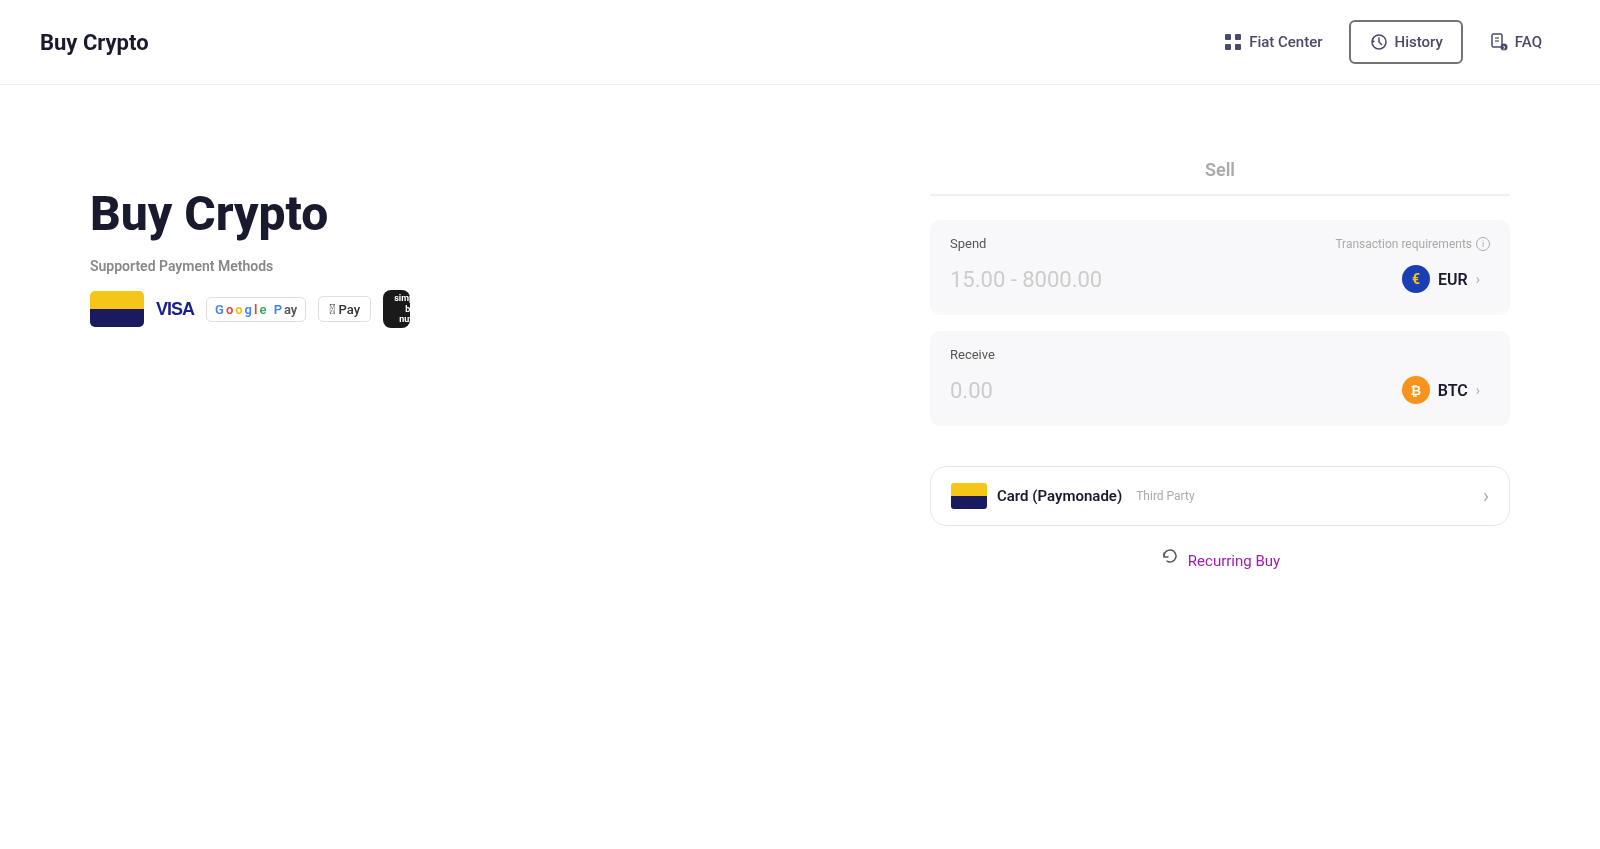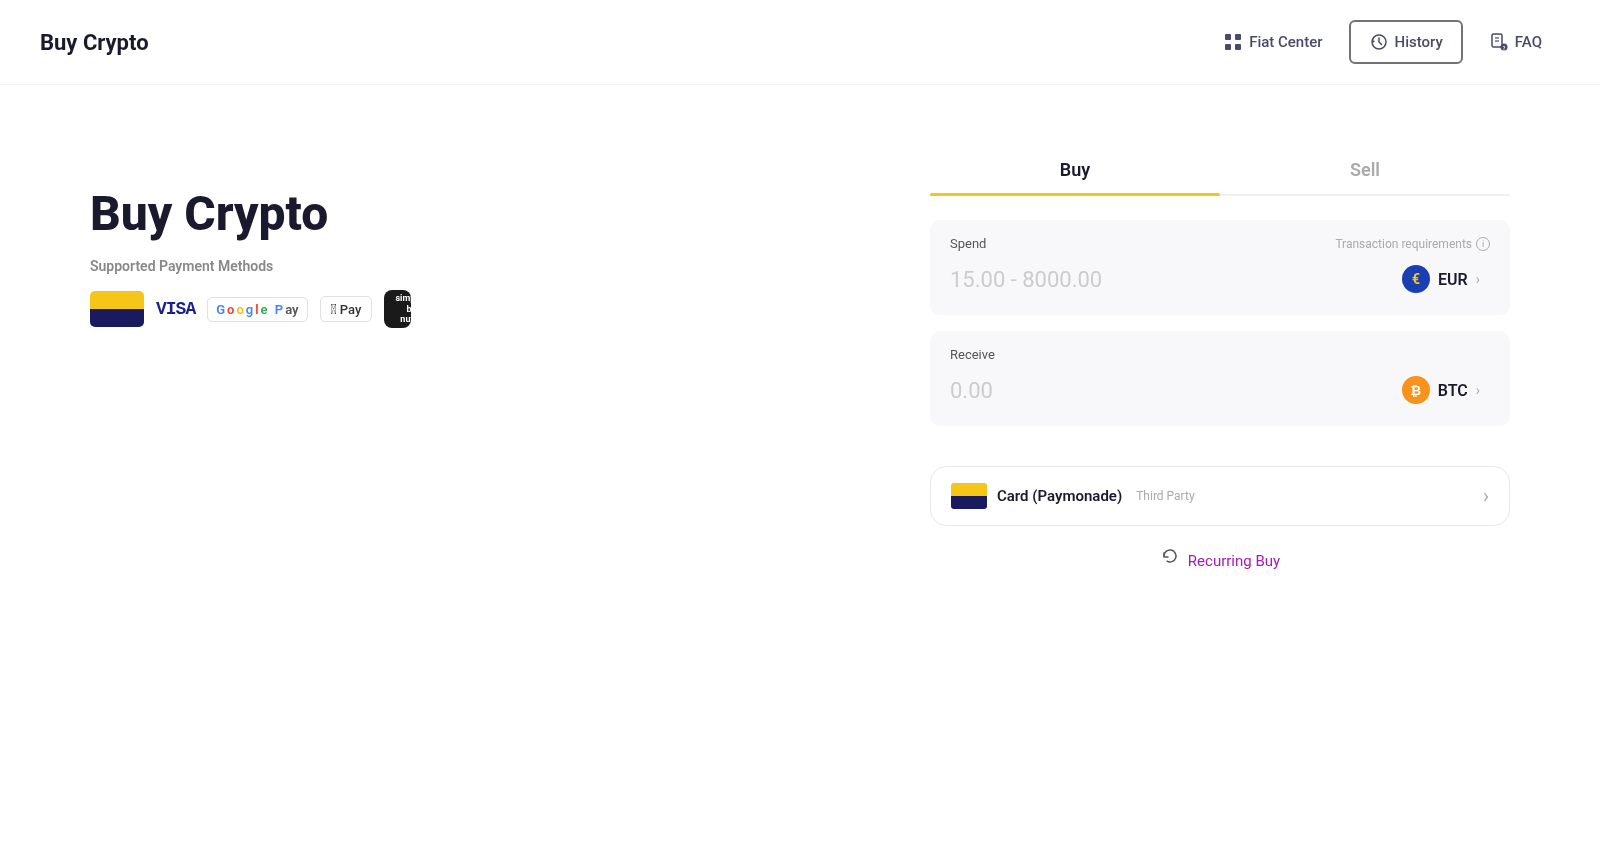--- a/index.html
+++ b/index.html
@@ -105,21 +105,21 @@
       flex-direction: column;
     }
     .card-top { height: 50%; background: #f5c518; }
     .card-bottom { height: 50%; background: #1a1a5e; }
 
     .visa-icon {
       font-size: 18px;
       font-weight: 900;
       color: #1a1f8c;
       letter-spacing: -1px;
-      font-family: Liberation Mono, monospace;
+      font-family: Liberation Sans, sans-serif;
     }
 
     .gpay-icon {
       border: 1px solid #e0e0e0;
       border-radius: 5px;
       padding: 4px 8px;
       font-size: 13px;
       font-weight: 600;
       color: #555;
       display: flex;
@@ -427,21 +427,20 @@
 
       <div class="payment-icon">
         <div class="simplex-icon">simplex<br>by nuvei</div>
       </div>
     </div>
   </div>
 
   <div class="right-panel">
     
     <div class="tabs">
-      <div class="tab active">Buy</div>
       <div class="tab">Sell</div>
     </div>
 
     
     <div class="field-group">
       <div class="field-label">
         <span>Spend</span>
         <span class="transaction-req">
           <span>Transaction requirements</span>
           <span class="info-icon">i</span>

